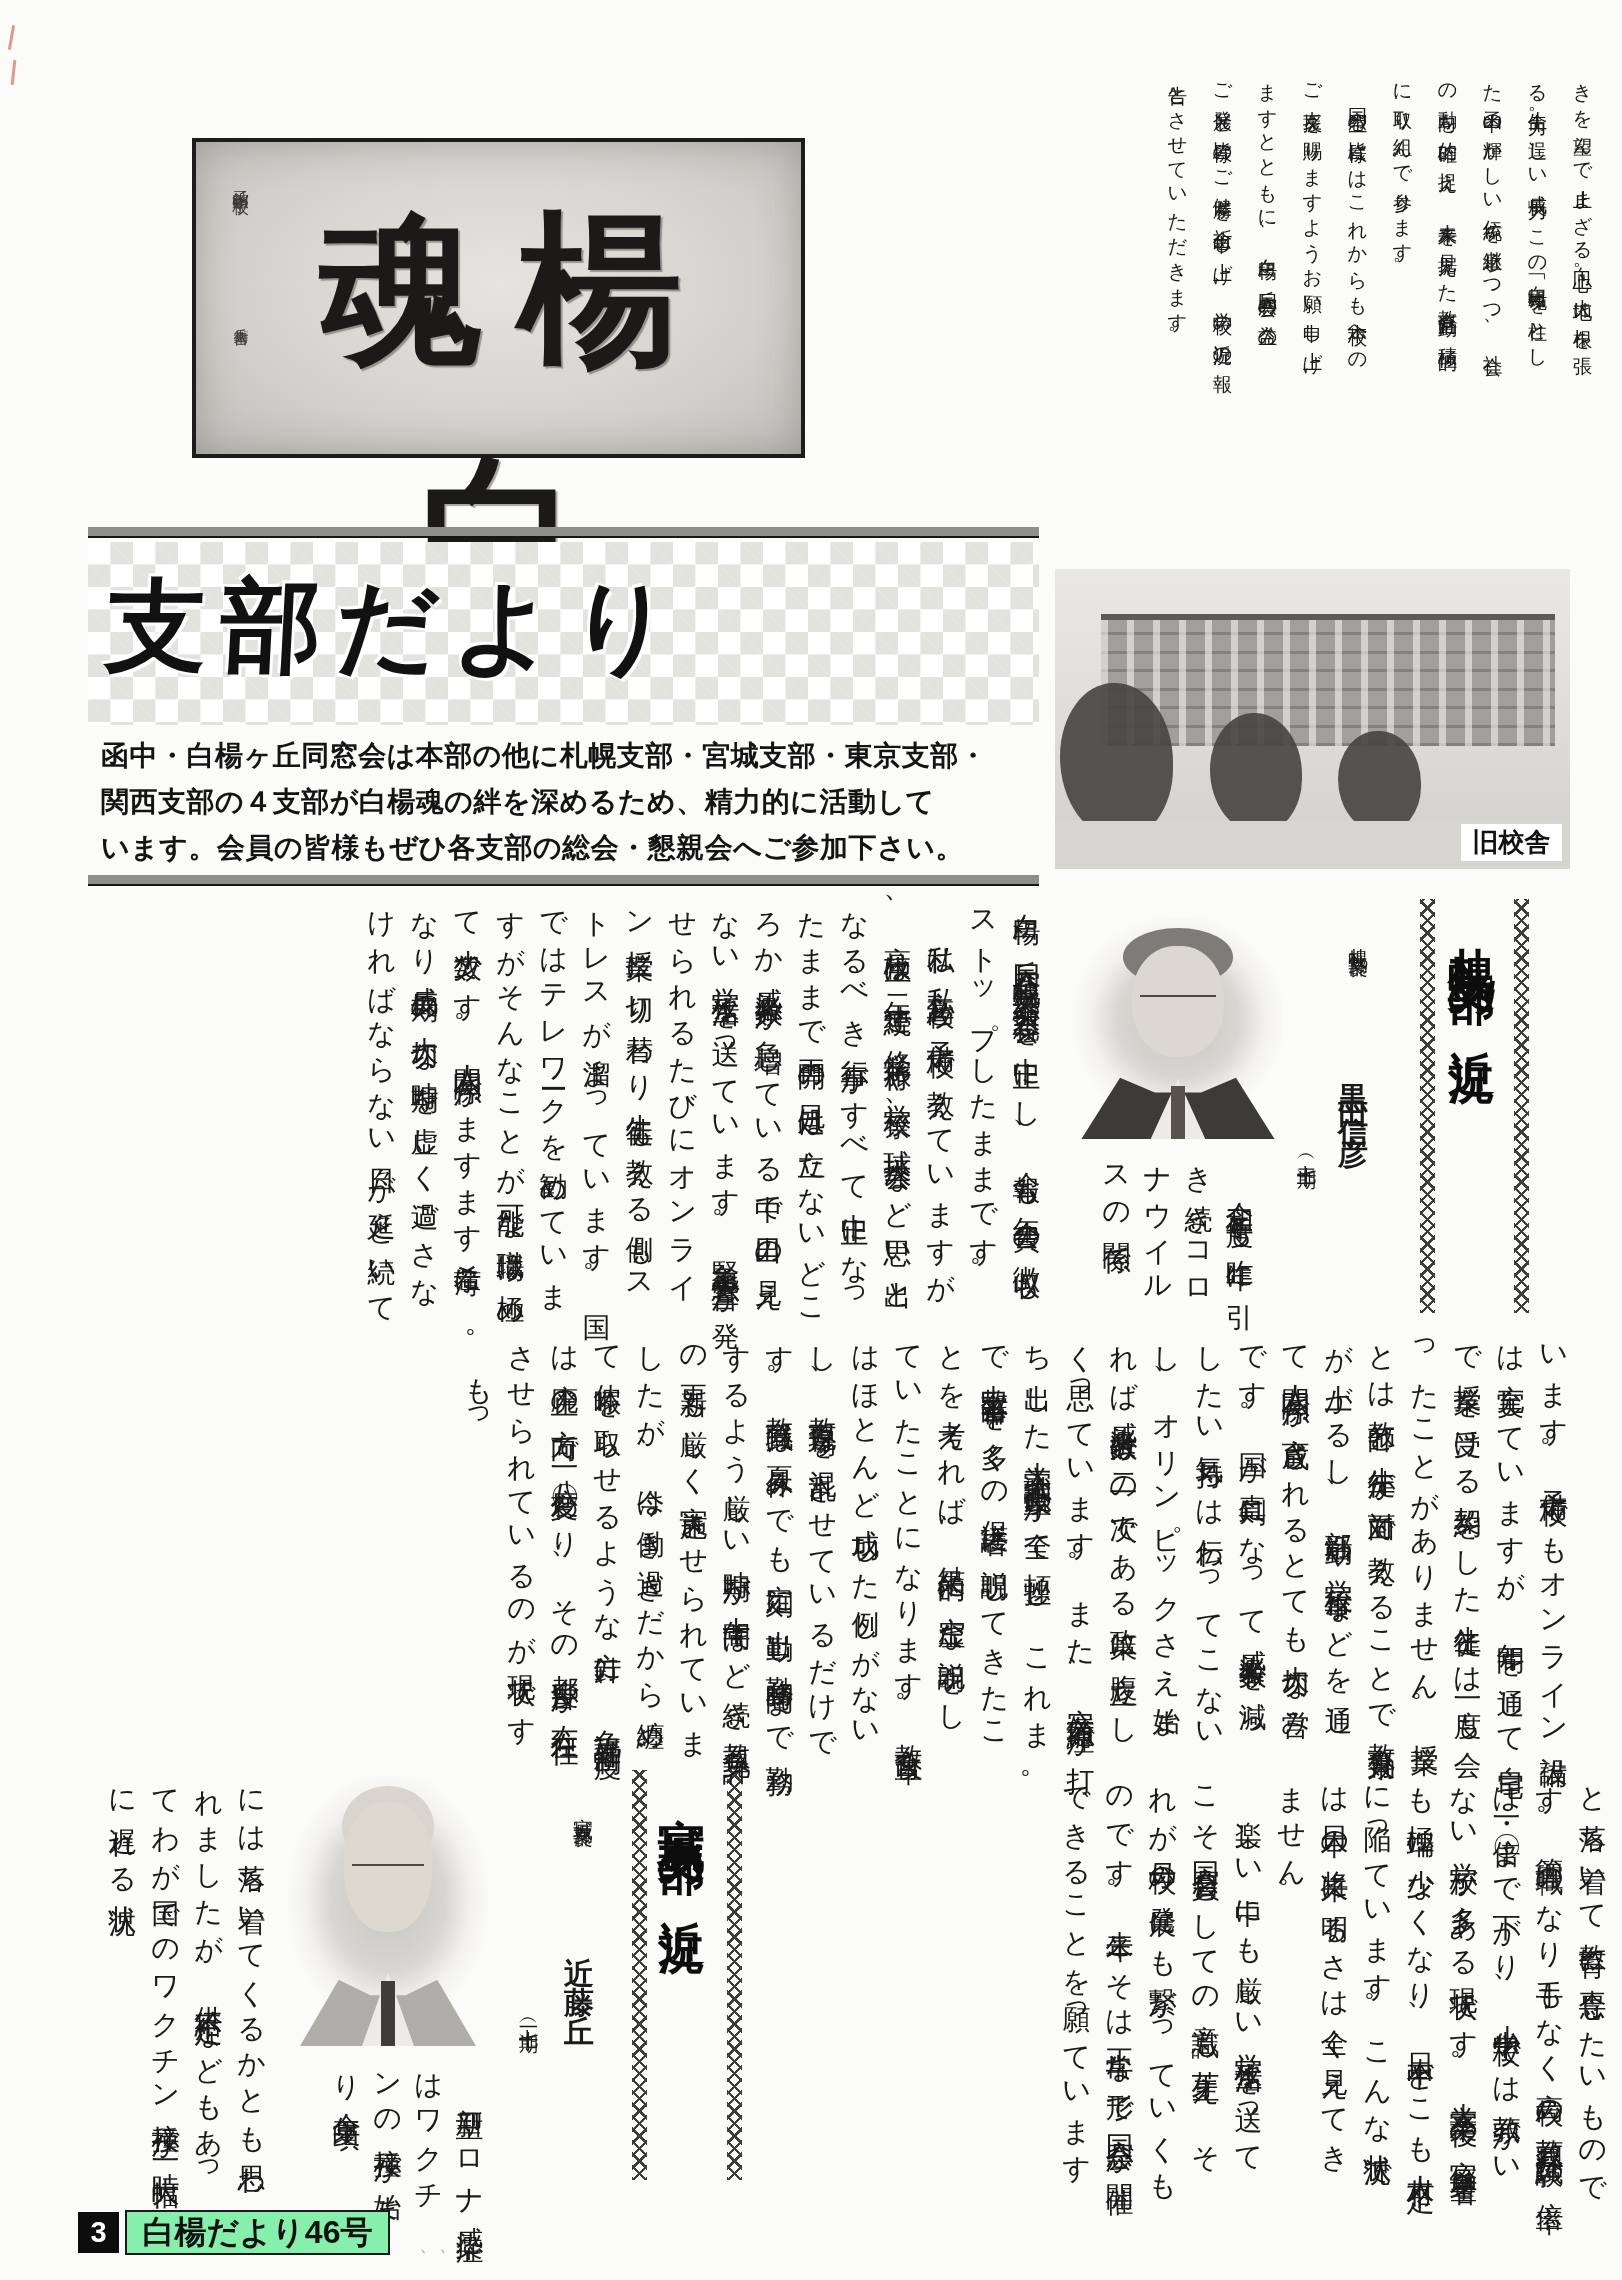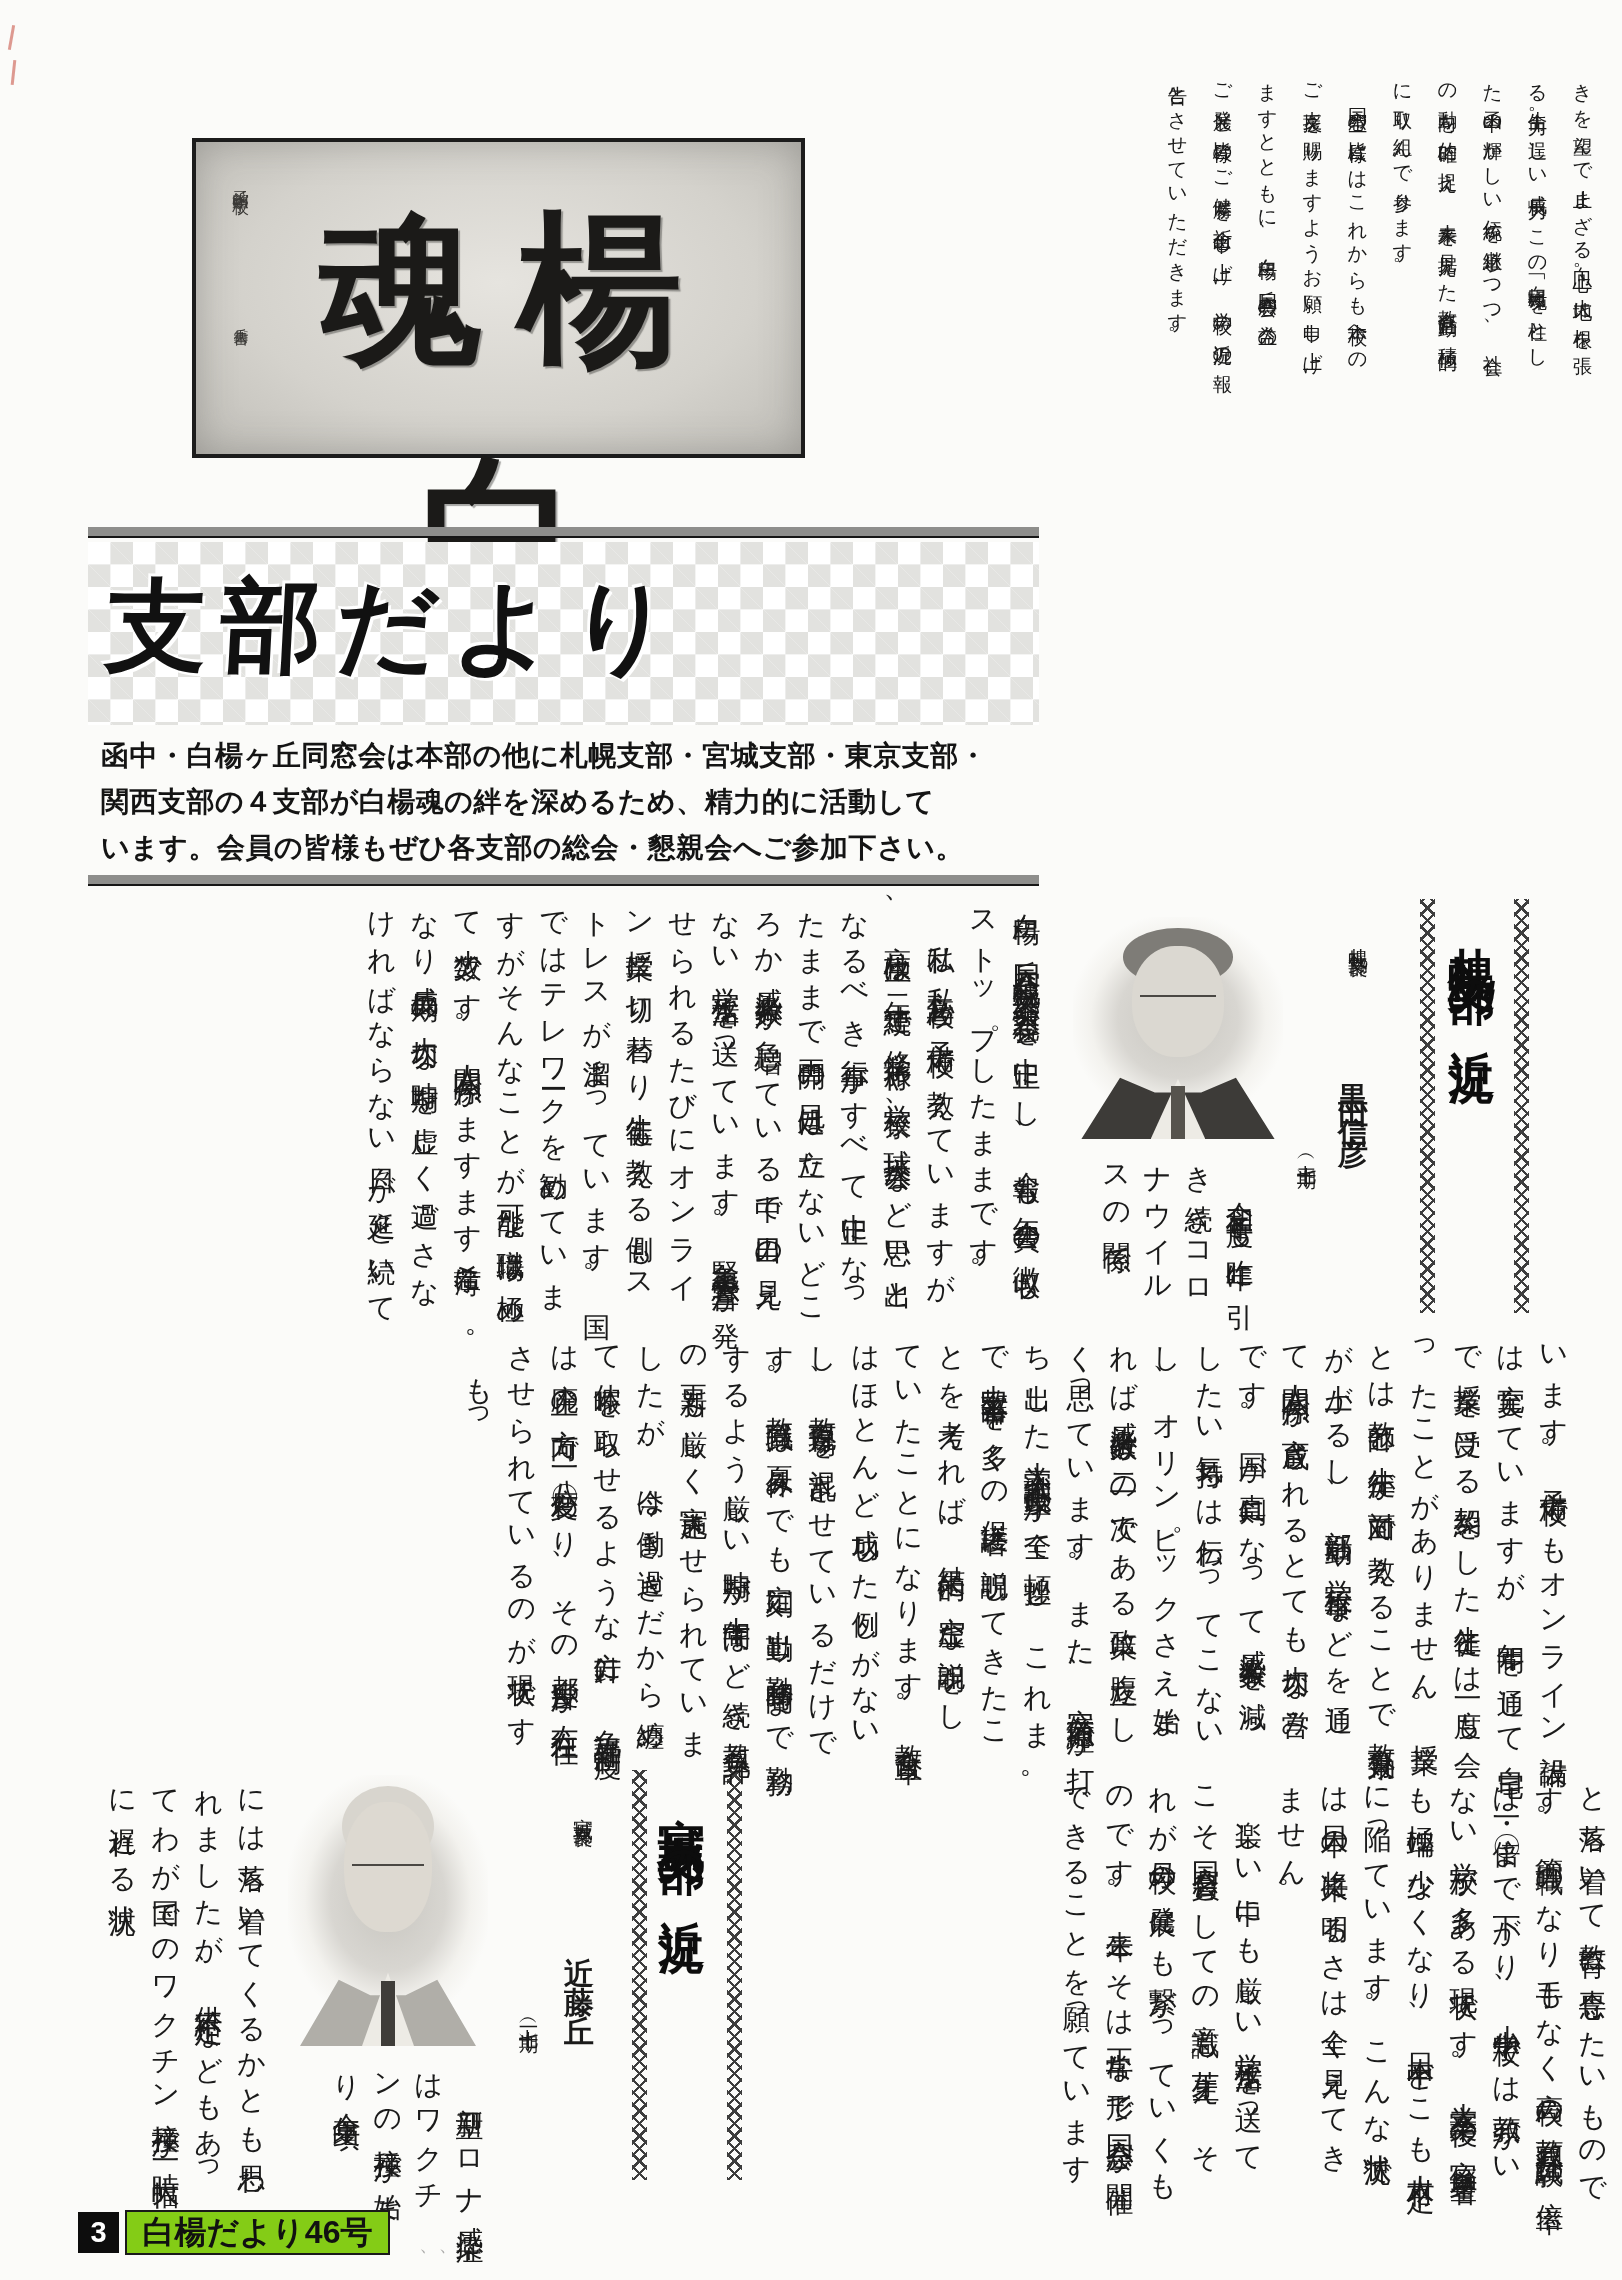--- a/index.html
+++ b/index.html
@@ -111,21 +111,21 @@
   .p-bald{left:27%;top:4%;width:46%;height:30%;border-radius:50%;background:#d8d5ce;}
   .p-jacket{left:6%;bottom:0;width:88%;height:26%;background:#b0aea8;
     clip-path:polygon(0 100%,100% 100%,78% 6%,60% 28%,40% 28%,22% 6%);}
   
   .page-num{
     position:absolute;left:78px;top:2212px;width:41px;height:41px;background:#0d0d0d;
     color:#fff;font-family:"Liberation Sans","DejaVu Sans",sans-serif;
     font-size:29px;font-weight:bold;text-align:center;line-height:41px;
   }
   .issue-box{
-    position:absolute;left:125px;top:2210px;border:2.9px solid #1a1a1a;background:#84cc16;
+    position:absolute;left:125px;top:2210px;border:2.9px solid #1a1a1a;background:#86efac;
     font-family:"Liberation Sans","DejaVu Sans",sans-serif;
     font-size:32px;font-weight:bold;padding:1px 15.6px;line-height:39px;color:#111;text-align:center;
   }
   .scan-marks{position:absolute;left:419px;top:2231px;font-size:19.5px;color:#777;opacity:.6;}
   .red-mark{position:absolute;width:0;height:25px;border-left:3.9px solid rgba(196,72,58,.55);}
 </style>
 </head>
 <body>
 
 <div class="page">
@@ -144,20 +144,28 @@
 
   <div class="rule" style="top:527px;"></div>
   <div class="diamond-band">
     <div class="banner-title">支部だより</div>
   </div>
   <div class="intro">函中・白楊ヶ丘同窓会は本部の他に札幌支部・宮城支部・東京支部・
 関西支部の４支部が白楊魂の絆を深めるため、精力的に活動して
 います。会員の皆様もぜひ各支部の総会・懇親会へご参加下さい。</div>
   <div class="rule" style="top:875px;"></div>
 
+  <div class="school-photo">
+    <div class="school-building"></div>
+    <div class="tree" style="left:1%;bottom:10%;width:22%;height:52%;"></div>
+    <div class="tree" style="left:30%;bottom:12%;width:18%;height:40%;"></div>
+    <div class="tree" style="left:55%;bottom:12%;width:16%;height:34%;"></div>
+    <div class="yard"></div>
+    <div class="photo-caption">旧校舎</div>
+  </div>
 
   <div class="lattice" style="left:1514px;top:899px;height:414px;"></div>
   <div class="vtitle" style="left:1441px;top:909px;">札幌支部の近況</div>
   <div class="lattice" style="left:1420px;top:899px;height:414px;"></div>
 
   <div class="vtext vrole" style="left:1346px;top:932px;">札幌支部長</div>
   <div class="vtext vname" style="left:1332px;top:1059px;">黒田信彦</div>
   <div class="vtext vcohort" style="left:1293px;top:1147px;">（七十三期）</div>
 
   <div class="portrait" style="left:1073px;top:917px;width:210px;height:222px;">

